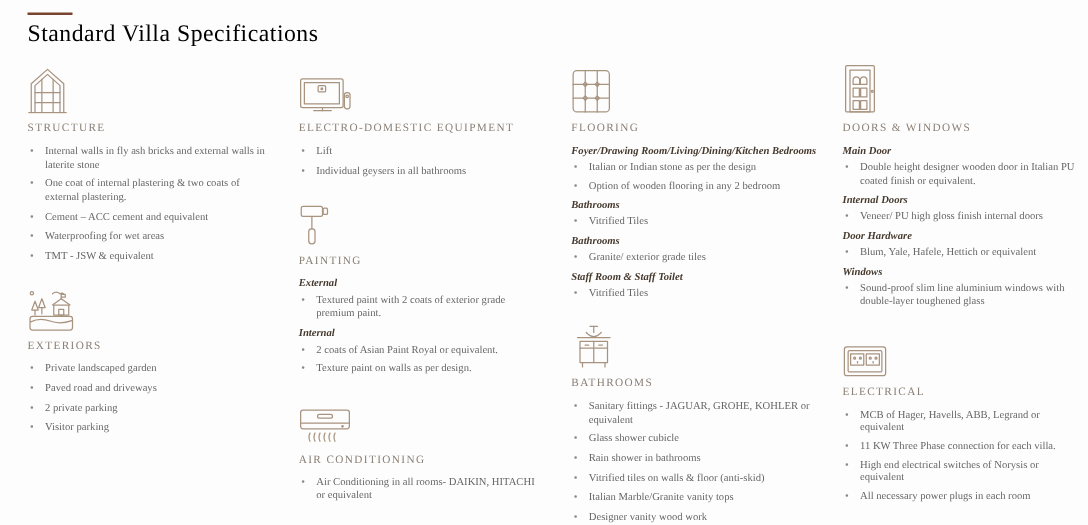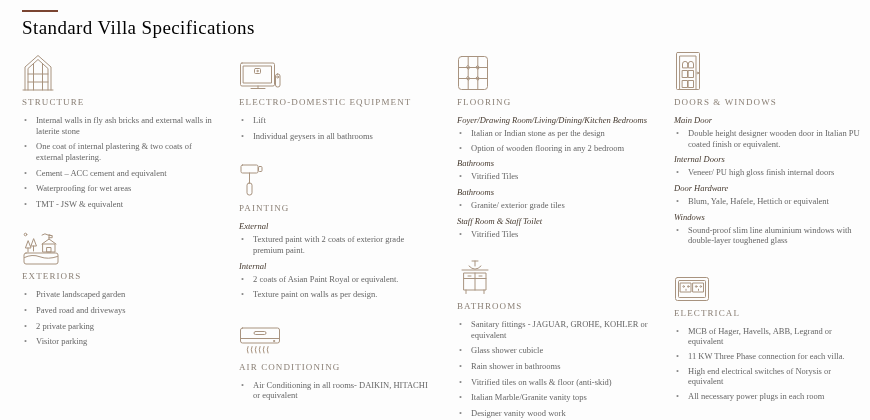--- a/index.html
+++ b/index.html
@@ -24,21 +24,21 @@
     align-items:start;
   }
   .sec { margin-bottom:16px; }
   .icon { height:40px; display:flex; align-items:flex-end; margin-bottom:6px; }
   .icon svg { stroke:#a8937f; fill:none; stroke-width:1; stroke-linecap:round; stroke-linejoin:round; }
   h2.heading {
     font-size:9px; font-weight:400; letter-spacing:1.1px;
     color:#8b8076; margin-bottom:8px;
   }
   h3.subhead {
-    font-size:8.5px; font-weight:400; font-style:italic;
+    font-size:8.5px; font-weight:700; font-style:italic;
     color:#45392e; margin:5px 0 3px;
   }
   ul.blist { list-style:none; }
   ul.blist li {
     position:relative; padding-left:14px; margin-bottom:5px;
     font-size:8.5px; line-height:1.25; color:#666666;
   }
   ul.blist li::before {
     content:"\2022"; position:absolute; left:2px; top:0; color:#8a8a8a; font-size:8.5px;
   }

